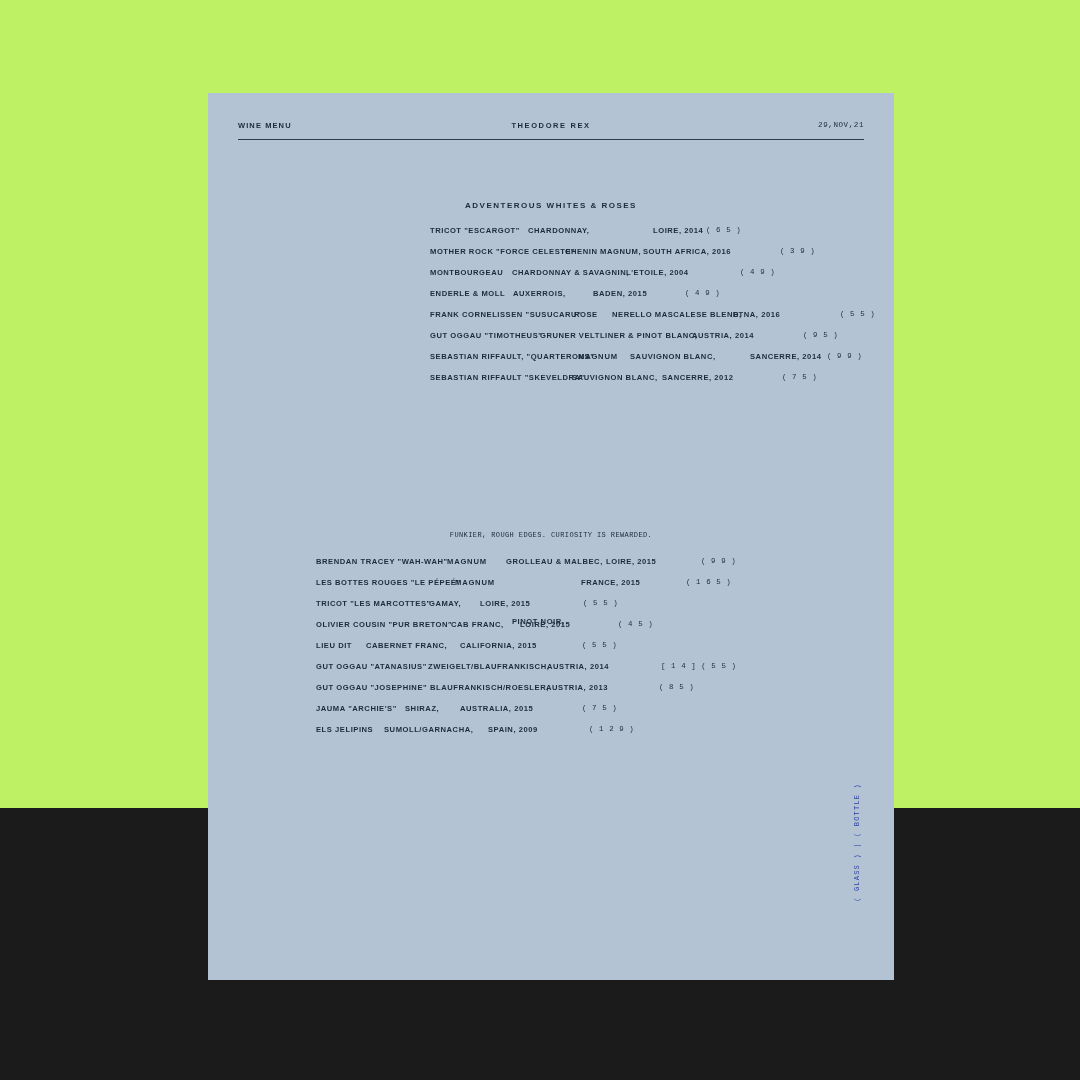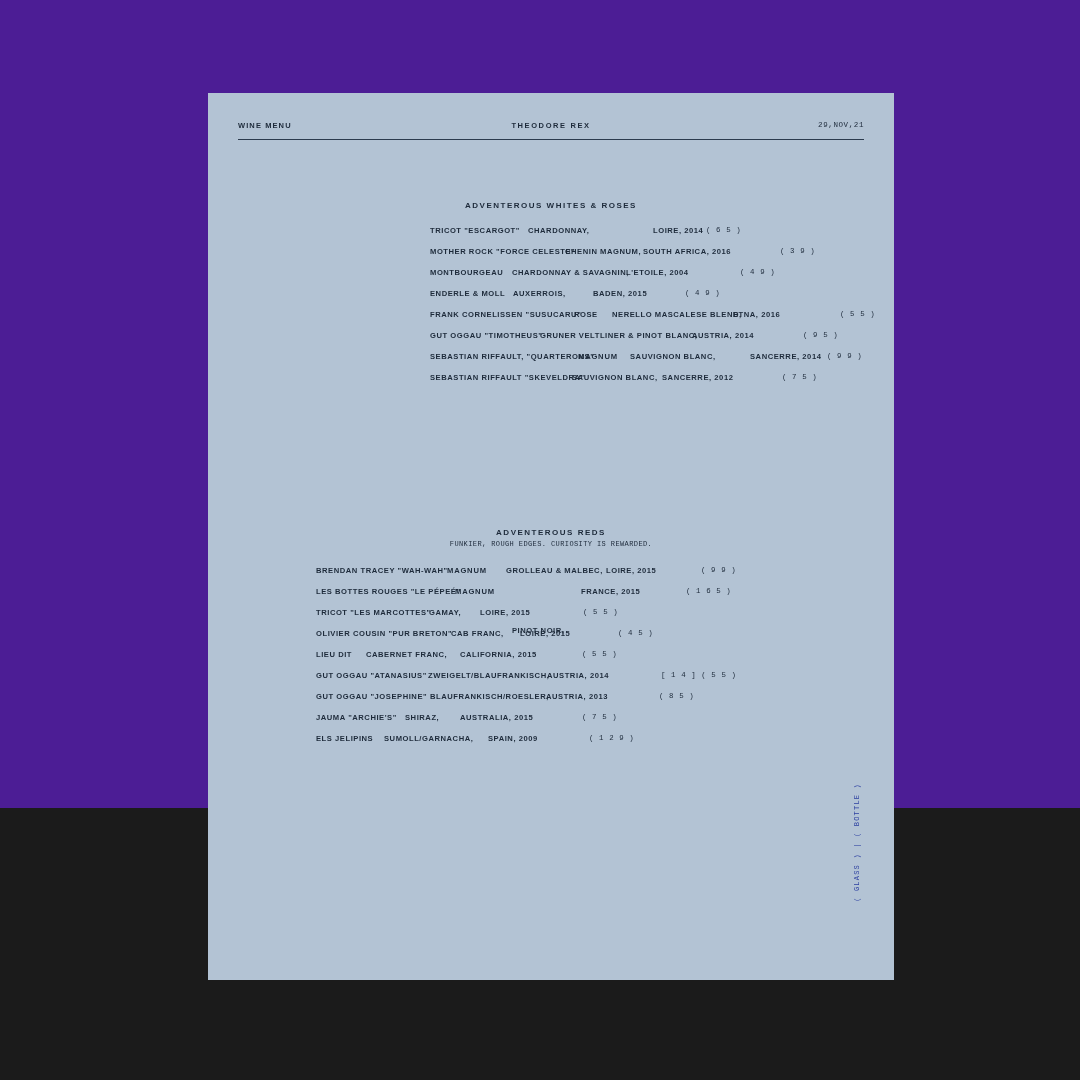--- a/index.html
+++ b/index.html
@@ -10,21 +10,21 @@
     height: 1080px;
     overflow: hidden;
   }
   body {
     font-family: "Liberation Sans", sans-serif;
   }
   .stage {
     position: relative;
     width: 1080px;
     height: 808px;
-    background: #4c1d95;
+    background: #bef264;
   }
   .page {
     position: absolute;
     left: 208px;
     top: 93px;
     width: 686px;
     height: 887px;
     background: #b3c3d4;
     overflow: hidden;
   }
@@ -194,21 +194,20 @@
           <div class="row">
             <span class="cell" style="position: absolute; left: 222px; top: 0px;">SEBASTIAN RIFFAULT "SKEVELDRA"</span>
             <span class="cell" style="position: absolute; left: 364px; top: 0px;">SAUVIGNON BLANC,</span>
             <span class="cell" style="position: absolute; left: 454px; top: 0px;">SANCERRE, 2012</span>
             <span class="cell price" style="position: absolute; left: 574px; top: 0px;">( 7 5 )</span>
           </div>
         </div>
     </div>
 
     <div class="section sec-reds">
-      <div class="sec-title">ADVENTEROUS  REDS</div>
       <div class="sec-sub">FUNKIER, ROUGH EDGES. CURIOSITY IS REWARDED.</div>
       <div class="list list-reds">
           <div class="row">
             <span class="cell" style="position: absolute; left: 108px; top: 0px;">BRENDAN TRACEY "WAH-WAH"</span>
             <span class="cell magnum" style="position: absolute; left: 239px; top: 0px;">MAGNUM</span>
             <span class="cell" style="position: absolute; left: 298px; top: 0px;">GROLLEAU &amp; MALBEC,</span>
             <span class="cell" style="position: absolute; left: 398px; top: 0px;">LOIRE, 2015</span>
             <span class="cell price" style="position: absolute; left: 493px; top: 0px;">( 9 9 )</span>
           </div>
           <div class="row">

